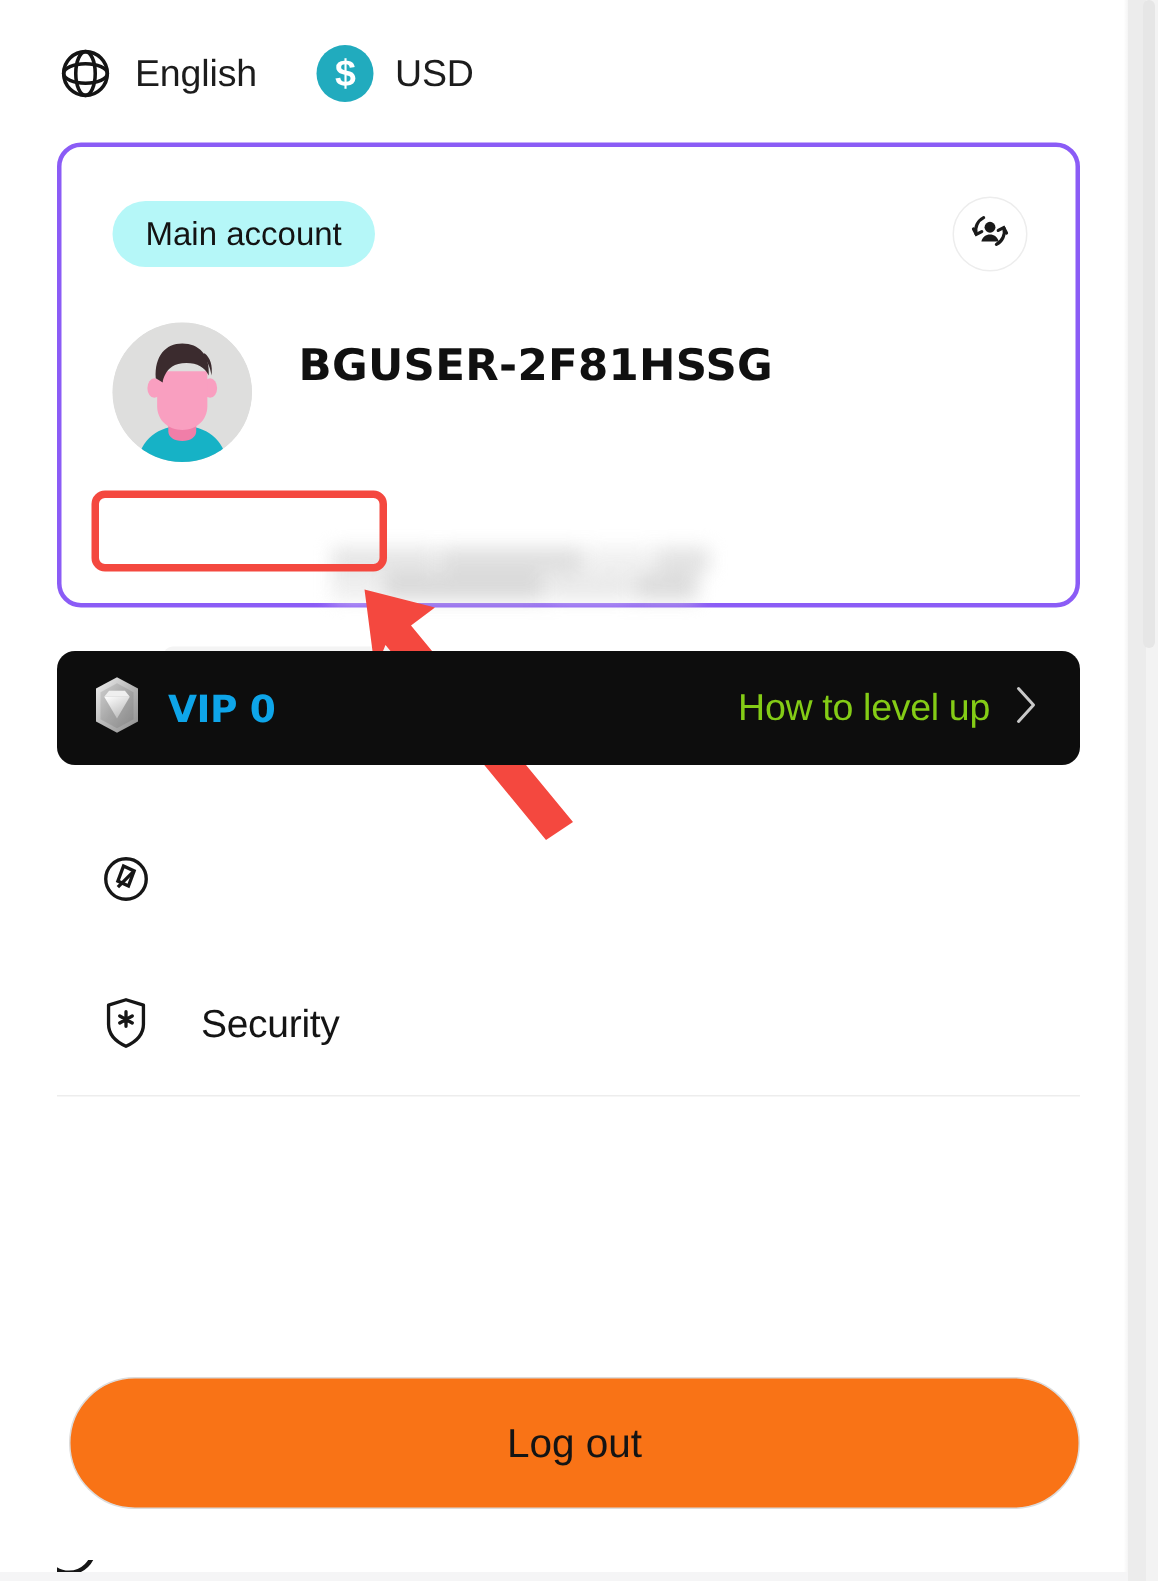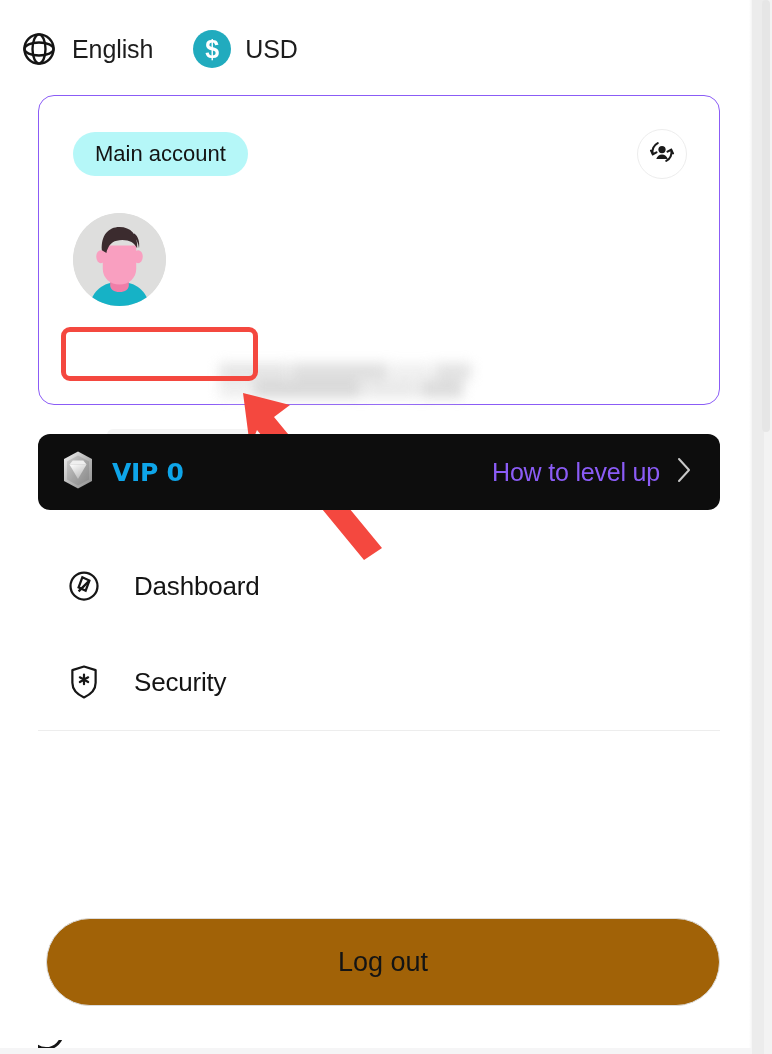--- a/index.html
+++ b/index.html
@@ -44,21 +44,21 @@
   .panel-shadow-edge {
     position: absolute;
     top: 0; right: 20px;
     width: 3px; height: 1054px;
     background: linear-gradient(to right, rgba(0,0,0,0.0), rgba(0,0,0,0.045));
   }
 
   
   .locale-row {
     position: absolute;
-    top: 30px; left: 20px;
+    top: 30px; left: 38px;
     display: flex;
     align-items: center;
     gap: 40px;
   }
   .locale-item {
     display: flex;
     align-items: center;
     gap: 14px;
     cursor: pointer;
   }
@@ -78,21 +78,21 @@
     font-weight: bold;
     line-height: 1;
   }
 
   
   .account-card {
     position: absolute;
     top: 95px; left: 38px;
     width: 682px; height: 310px;
     background: #ffffff;
-    border: 1px solid #8b5cf6;
+    border: 3px solid #8b5cf6;
     border-radius: 16px;
   }
 
   .main-account-badge {
     position: absolute;
     top: 36px; left: 34px;
     height: 44px;
     padding: 0 22px;
     background: #b5f7f8;
     border-radius: 22px;
@@ -199,21 +199,21 @@
     font-weight: 800;
     color: #0ea5e9;
     letter-spacing: -0.3px;
     font-family: "DejaVu Sans", "Liberation Sans", sans-serif;
   }
   .vip-right {
     display: flex; align-items: center; gap: 16px;
   }
   .vip-cta {
     font-size: 25px;
-    color: #8b5cf6;
+    color: #84cc16;
     letter-spacing: -0.2px;
   }
   .chev { display: block; }
 
   
   .menu {
     position: absolute;
     top: 538px; left: 38px;
     width: 682px;
   }
@@ -241,21 +241,21 @@
     margin: 0;
   }
 
   
   .logout-btn {
     position: absolute;
     top: 918px; left: 46px;
     width: 674px; height: 88px;
     border: 1px solid #dcdcdc;
     border-radius: 44px;
-    background: #a16207;
+    background: #f97316;
     display: flex; align-items: center; justify-content: center;
     font-size: 27px;
     color: #141414;
     cursor: pointer;
   }
 
   
   .bottom-peek {
     position: absolute;
     left: 38px; top: 1040px;
@@ -335,20 +335,21 @@
         <ellipse cx="30" cy="47" rx="5" ry="7" fill="#f99fc0"></ellipse>
         <ellipse cx="70" cy="47" rx="5" ry="7" fill="#f99fc0"></ellipse>
 
         <path d="M32 35h36v25c0 10-8 17-18 17s-18-7-18-17z" fill="#f99fc0"></path>
 
         <path d="M31 40c-1-16 7-25 19-25s20 8 19 23c-3-6-8-9-16-9-9 0-13 4-15 8-1 2-2 4-2 6z" fill="#3b2b2e"></path>
         <path d="M66 22c4 3 6 9 5 16-1-6-3-11-7-14z" fill="#3b2b2e"></path>
       </svg>
     </div>
 
+    <div class="username">BGUSER-2F81HSSG</div>
 
     <div class="redacted-email">
       <i style="left:0;   top:0;  width:70px;  height:17px; background:#e3e3e3;"></i>
       <i style="left:72px;top:0;  width:96px;  height:17px; background:#dcdcdc;"></i>
       <i style="left:170px;top:0; width:44px;  height:17px; background:#efefef;"></i>
       <i style="left:216px;top:0; width:36px;  height:17px; background:#e0e0e0;"></i>
       <i style="left:0;   top:17px;width:32px; height:18px; background:#ededed;"></i>
       <i style="left:34px;top:17px;width:108px;height:18px; background:#d6d6d6;"></i>
       <i style="left:144px;top:17px;width:56px;height:18px; background:#e8e8e8;"></i>
       <i style="left:202px;top:17px;width:42px;height:18px; background:#d9d9d9;"></i>
@@ -407,21 +408,20 @@
   <div class="menu">
 
     <div class="menu-item">
       <span class="menu-icon">
         <svg width="36" height="36" viewBox="0 0 24 24" fill="none" stroke="#161616" stroke-width="1.5">
           <circle cx="12" cy="12" r="9"></circle>
           <path d="M15.6 8.4l-2.5 6.7-4.7-2.2 2.5-6.7z" fill="none"></path>
           <path d="M15.6 8.4L8.4 15.6"></path>
         </svg>
       </span>
-      <span class="menu-label">Dashboard</span>
     </div>
 
     <div class="menu-item">
       <span class="menu-icon">
         <svg width="34" height="36" viewBox="0 0 24 26" fill="none" stroke="#161616" stroke-width="1.6" stroke-linejoin="round">
           <path d="M12 1.8l8.4 2.6v9.2c0 5.2-4.2 8.7-8.4 10.6C7.8 22.3 3.6 18.8 3.6 13.6V4.4z"></path>
           <path d="M12 7.6v7M9 9.6l6 3.4M15 9.6l-6 3.4" stroke-linecap="round"></path>
         </svg>
       </span>
       <span class="menu-label">Security</span>

